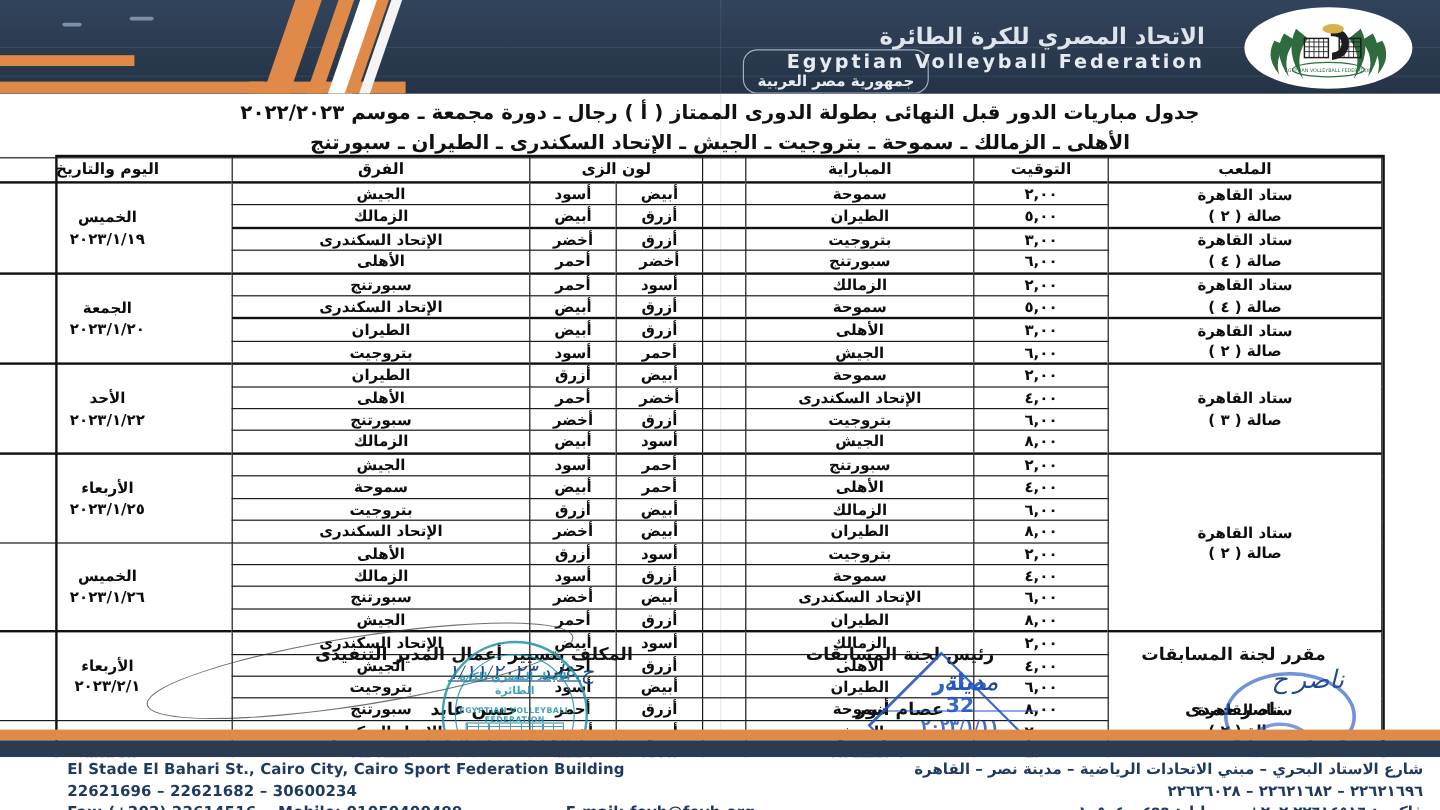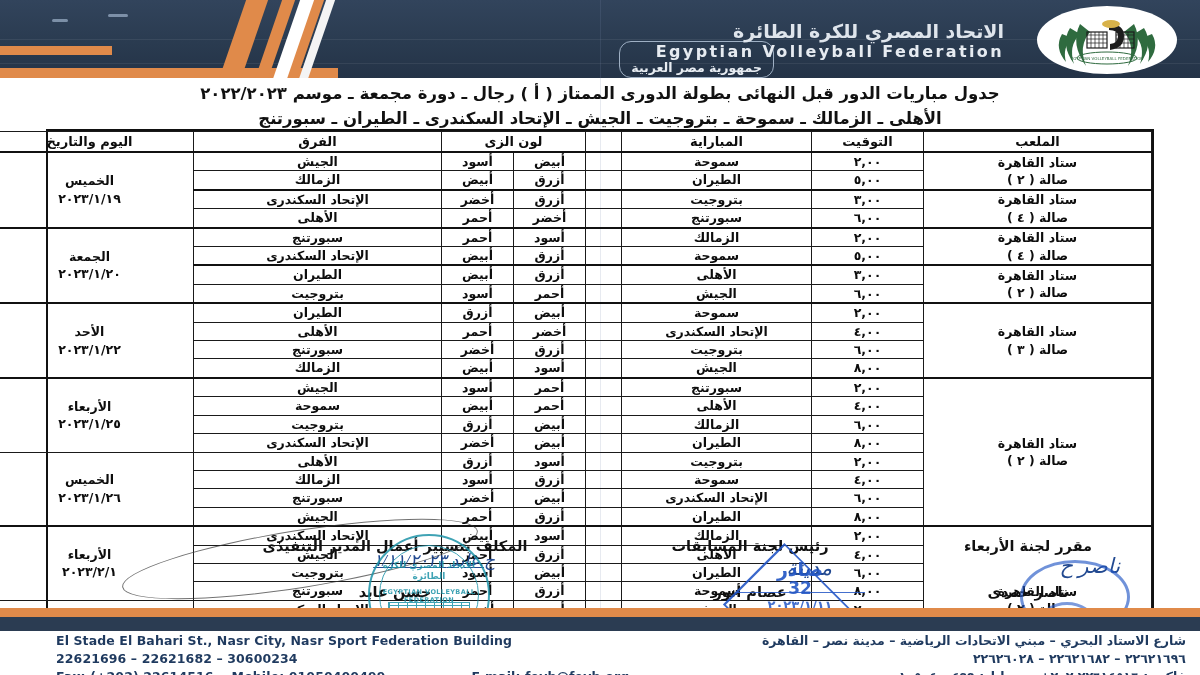--- a/index.html
+++ b/index.html
@@ -697,21 +697,21 @@
           <td class="zi-color">أبيض</td>
           <td class="zi-color">أحمر</td>
           <td class="">الأهلى</td>
         </tr>
       </tbody>
   </table>
 </div>
 
 <div class="signatures">
   <div class="sig sig-1">
-    <div class="sig-title">مقرر لجنة الأربعاء</div>
+    <div class="sig-title">مقرر لجنة المسابقات</div>
     <div class="sig-name">ناصر حمدى</div>
   </div>
   <div class="sig sig-3">
     <div class="sig-title">المكلف بتسيير أعمال المدير التنفيذى</div>
     <div class="sig-name">حسن عابد</div>
   </div>
   <div class="sig sig-2">
     <div class="sig-title">رئيس لجنة المسابقات</div>
     <div class="sig-name">عصام أنور</div>
   </div>
@@ -735,21 +735,21 @@
 <div class="stamp-diamond-num">32</div>
 <div class="stamp-diamond-date">٢٠٢٣/١/١١</div>
 <div class="stamp-oval"></div>
 <div class="stamp-blue-blob"></div>
 
 <div class="bar-orange"></div>
 <div class="bar-navy"></div>
 
 <div class="footer">
   <div class="foot-en">
-    <div class="foot-en-row">El Stade El Bahari St., Nasr City, Nasr Sport Federation Building</div>
+    <div class="foot-en-row">El Stade El Bahari St., Cairo City, Cairo Sport Federation Building</div>
     <div class="foot-en-row">22621696  –  22621682  –  30600234</div>
     <div class="foot-en-row"><span>Fax: (+202) 22614516</span><span class="spacer"></span><span>Mobile: 01050400499</span><span class="mailspacer"></span><span>E.mail: fevb@fevb.org</span></div>
   </div>
 
   <div class="foot-ar">
     <div>شارع الاستاد البحري – مبني الاتحادات الرياضية – مدينة نصر – القاهرة</div>
     <div>٢٢٦٢١٦٩٦ – ٢٢٦٢١٦٨٢ – ٢٢٦٢٦٠٢٨</div>
     <div>فاكس: ٢٢٦١٤٥١٦ ٢٠٢+ – موبايل: ٠١٠٥٠٤٠٠٤٩٩</div>
   </div>
 </div>

